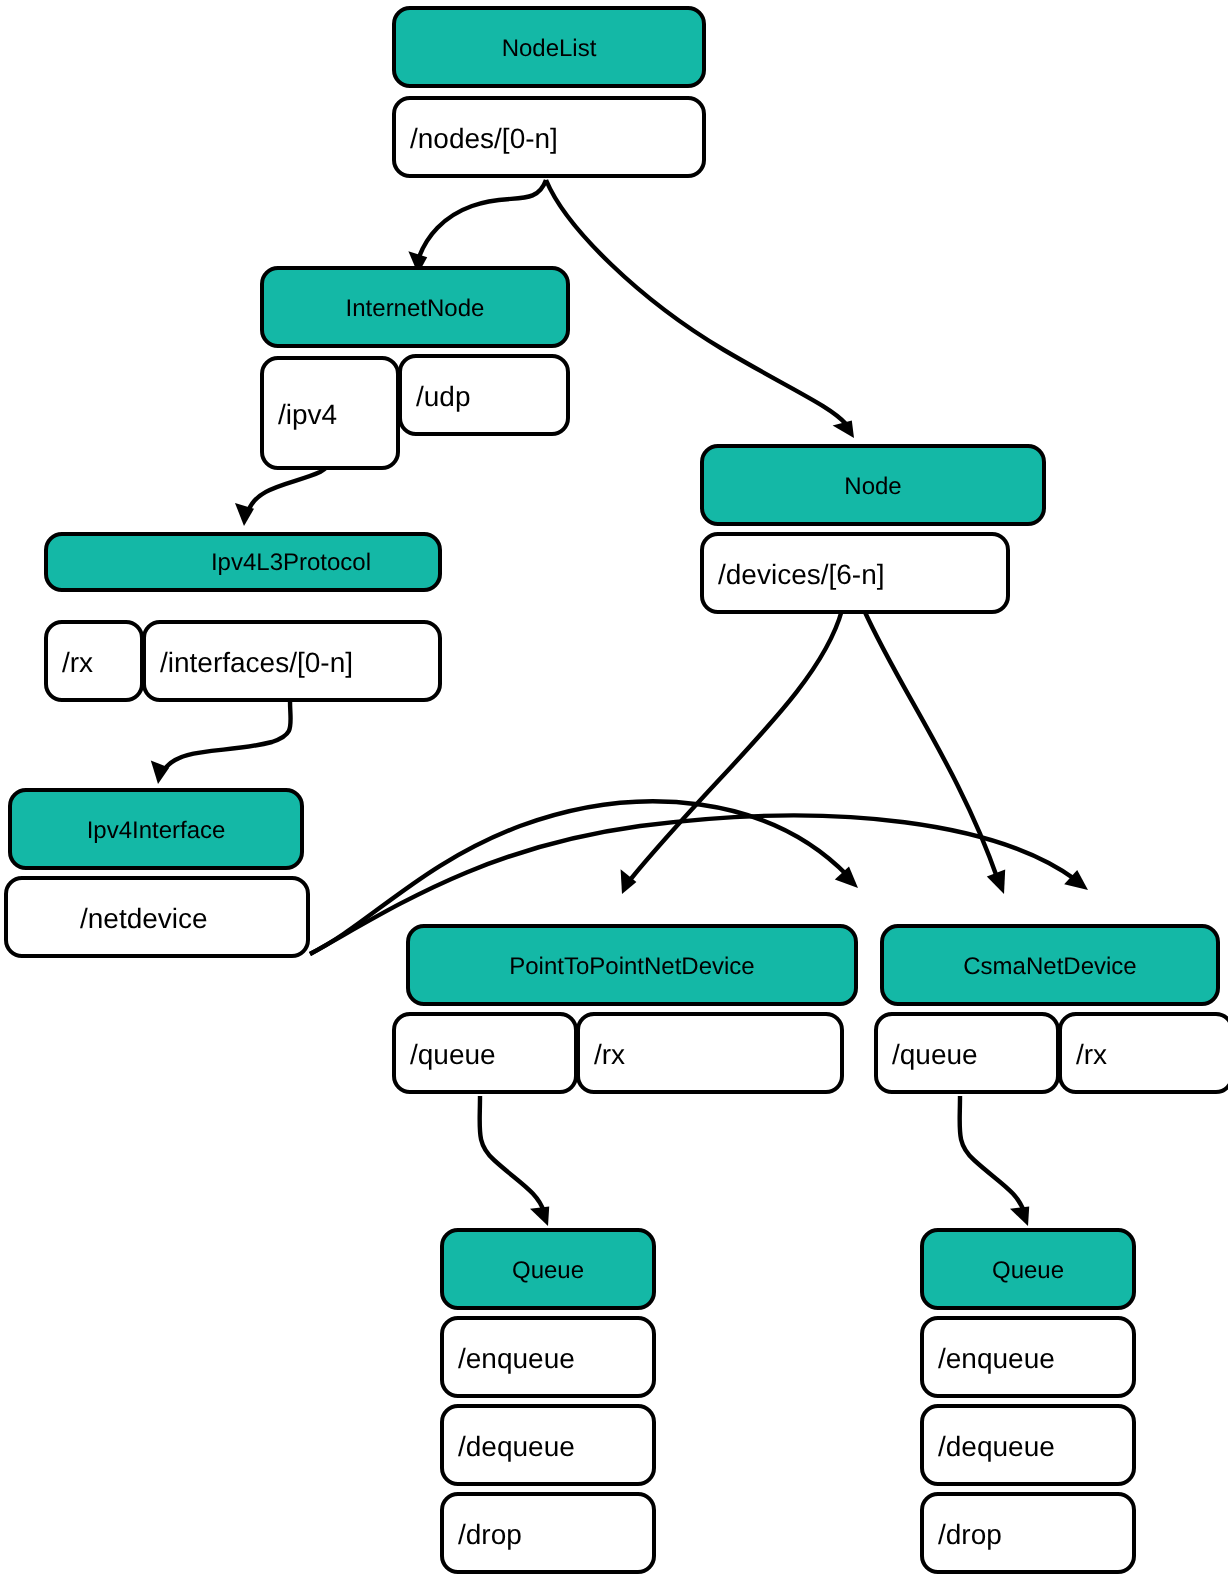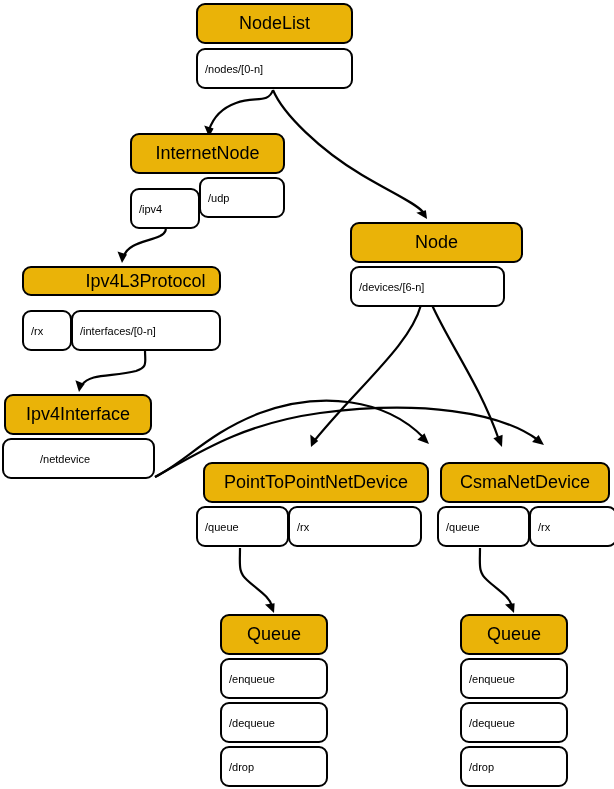--- a/index.html
+++ b/index.html
@@ -16,38 +16,38 @@
     overflow: hidden;
   }
   .node {
     position: absolute;
   }
   .hdr {
     position: absolute;
     box-sizing: border-box;
     border: 2.2px solid #000000;
     border-radius: 9px;
-    background: #eab308;
+    background: #14b8a6;
     display: flex;
     align-items: center;
     justify-content: center;
-    font-size: 18px;
+    font-size: 12px;
     color: #000000;
     white-space: nowrap;
     z-index: 3;
   }
   .slot {
     position: absolute;
     box-sizing: border-box;
     border: 2.2px solid #000000;
     border-radius: 9px;
     background: #ffffff;
     display: flex;
     align-items: center;
-    font-size: 11px;
+    font-size: 14px;
     color: #000000;
     white-space: nowrap;
     padding-left: 7px;
     z-index: 2;
   }
   svg.wires {
     position: absolute;
     left: 0;
     top: 0;
     width: 614px;
@@ -100,21 +100,21 @@
     <polygon points="514,613 505,604.4 514.6,603.2"></polygon>
   </svg>
 
   <div class="node">
     <div class="hdr" style="left:196px; top:3px; width:157px; height:41px;">NodeList</div>
     <div class="slot" style="left:196px; top:48px; width:157px; height:41px;">/nodes/[0-n]</div>
   </div>
 
   <div class="node">
     <div class="hdr" style="left:130px; top:133px; width:155px; height:41px;">InternetNode</div>
-    <div class="slot" style="left:130px; top:188px; width:70px; height:41px;">/ipv4</div>
+    <div class="slot" style="left:130px; top:178px; width:70px; height:57px;">/ipv4</div>
     <div class="slot" style="left:199px; top:177px; width:86px; height:41px;">/udp</div>
   </div>
 
   <div class="node">
     <div class="hdr" style="left:350px; top:222px; width:173px; height:41px;">Node</div>
     <div class="slot" style="left:350px; top:266px; width:155px; height:41px;">/devices/[6-n]</div>
   </div>
 
   <div class="node">
     <div class="hdr" style="left:22px; top:266px; width:199px; height:30px;padding-left:48px;">Ipv4L3Protocol</div>

